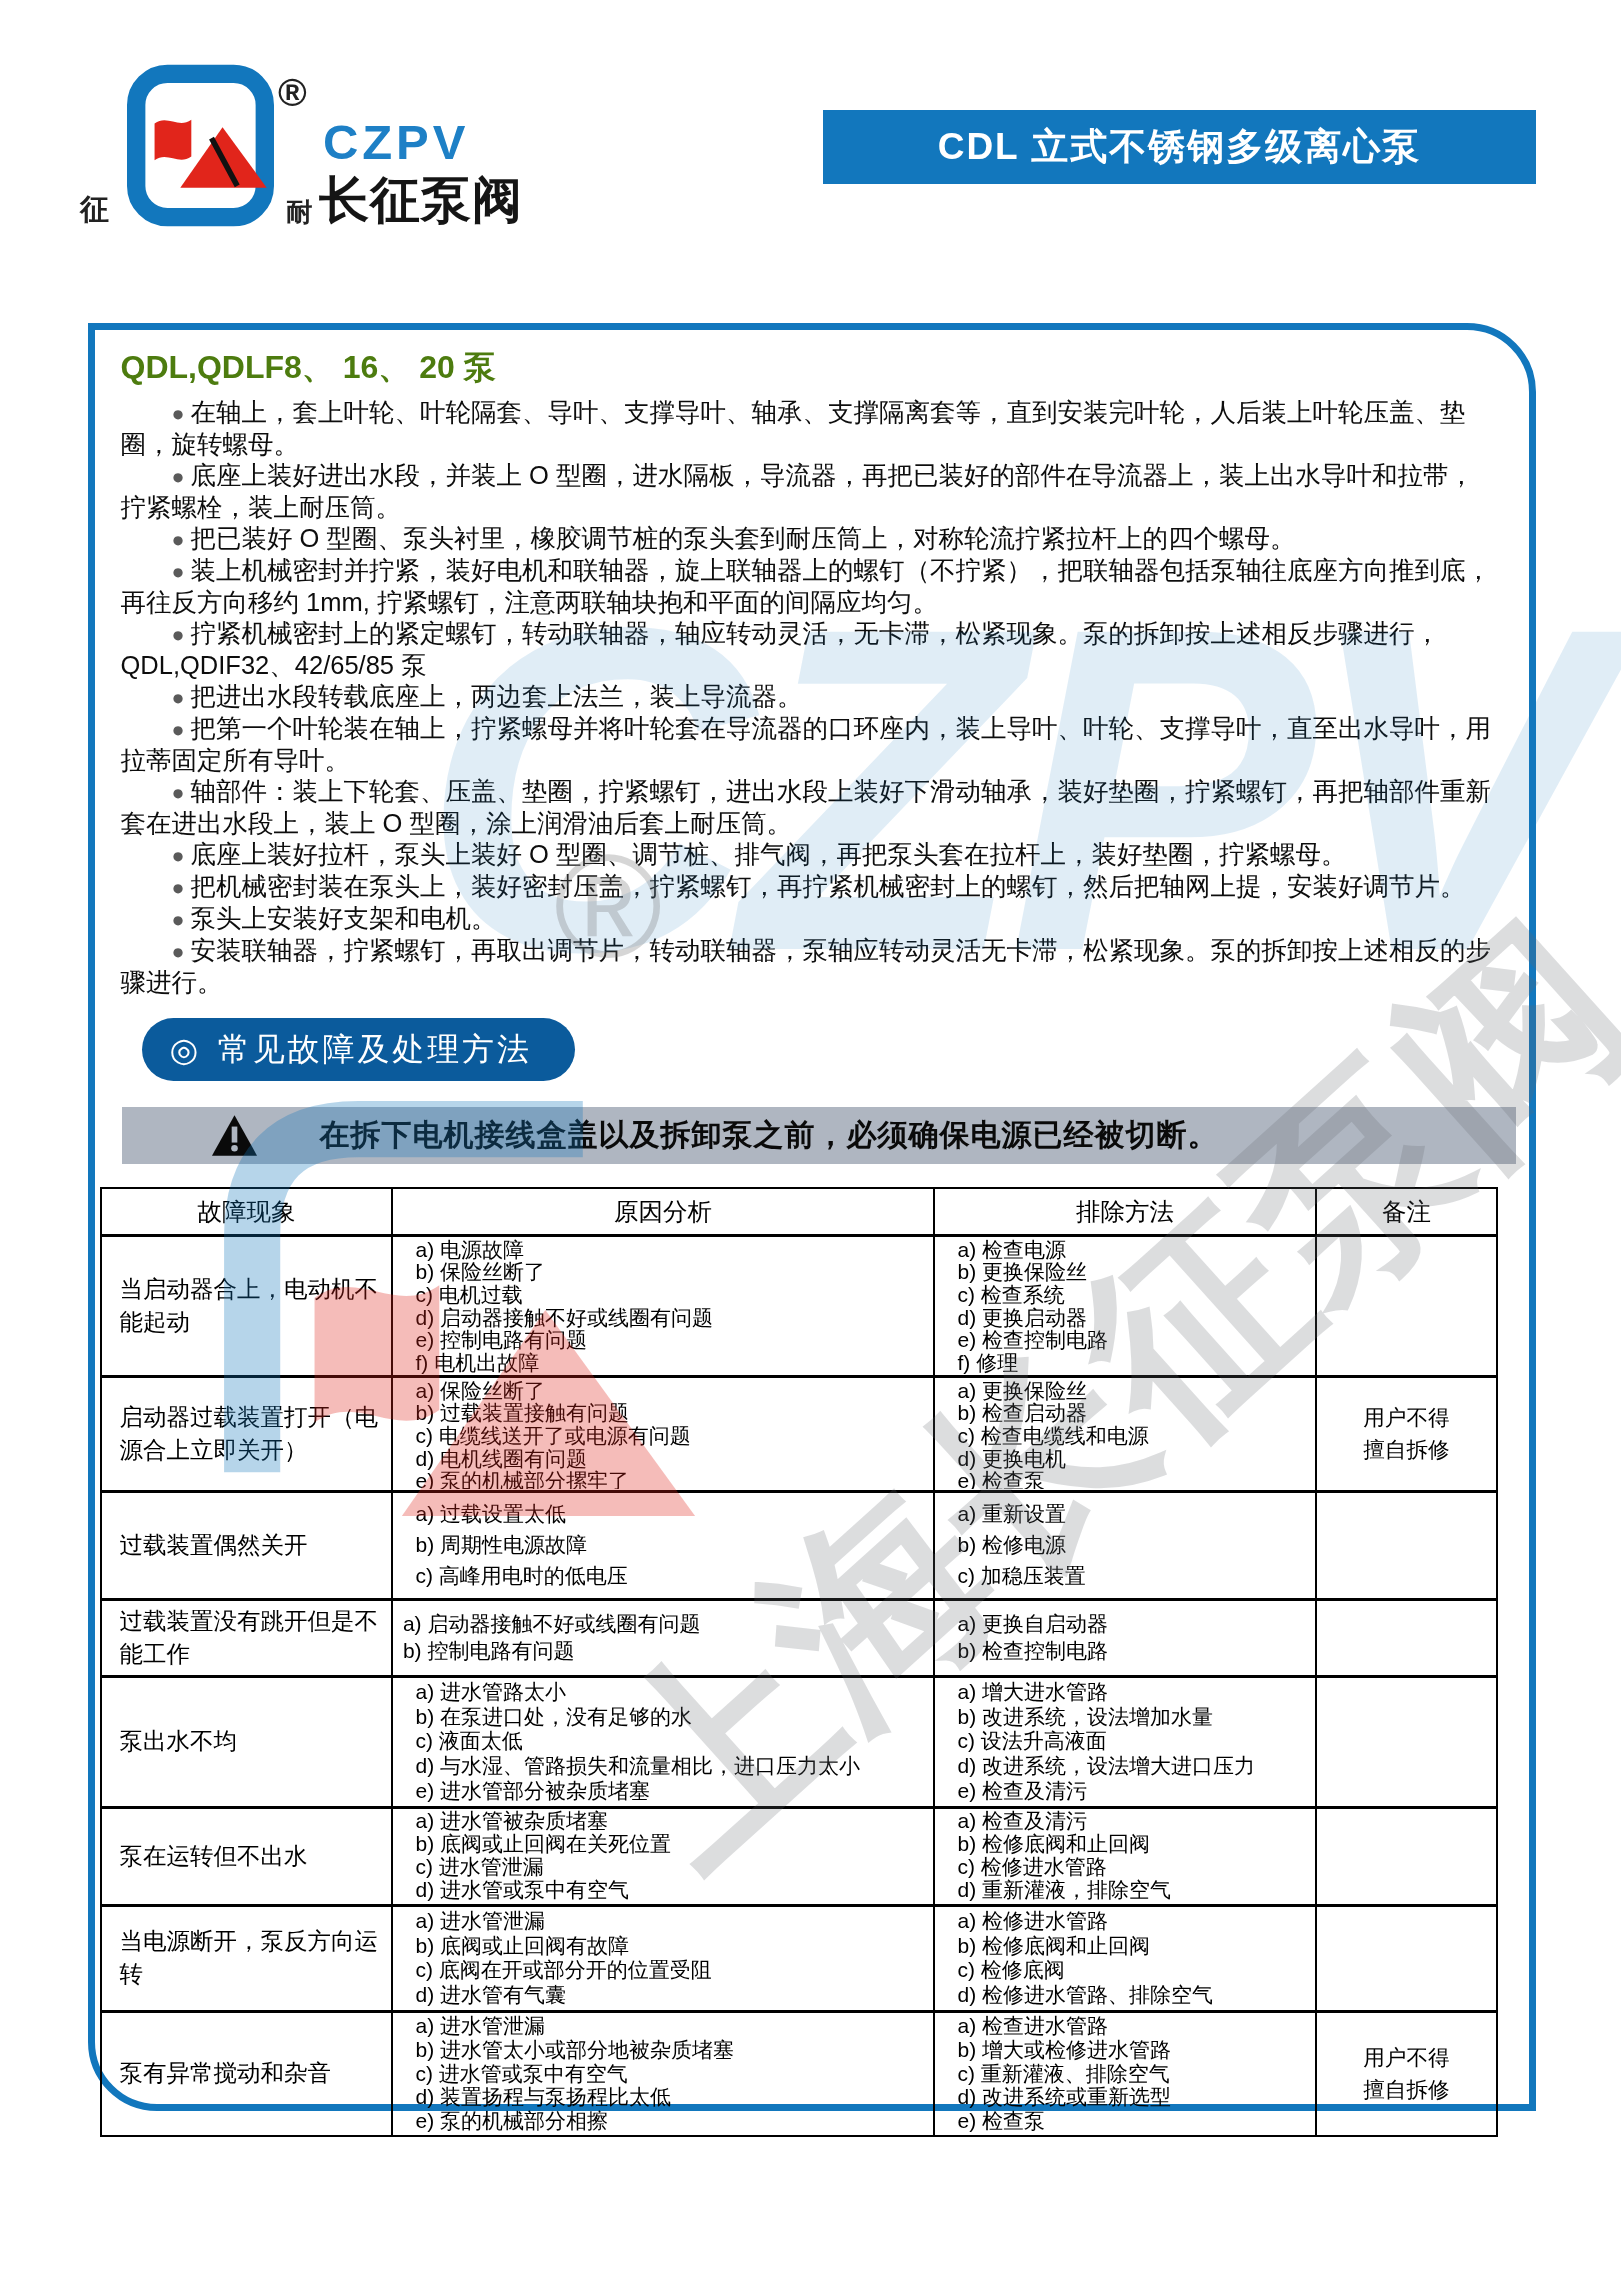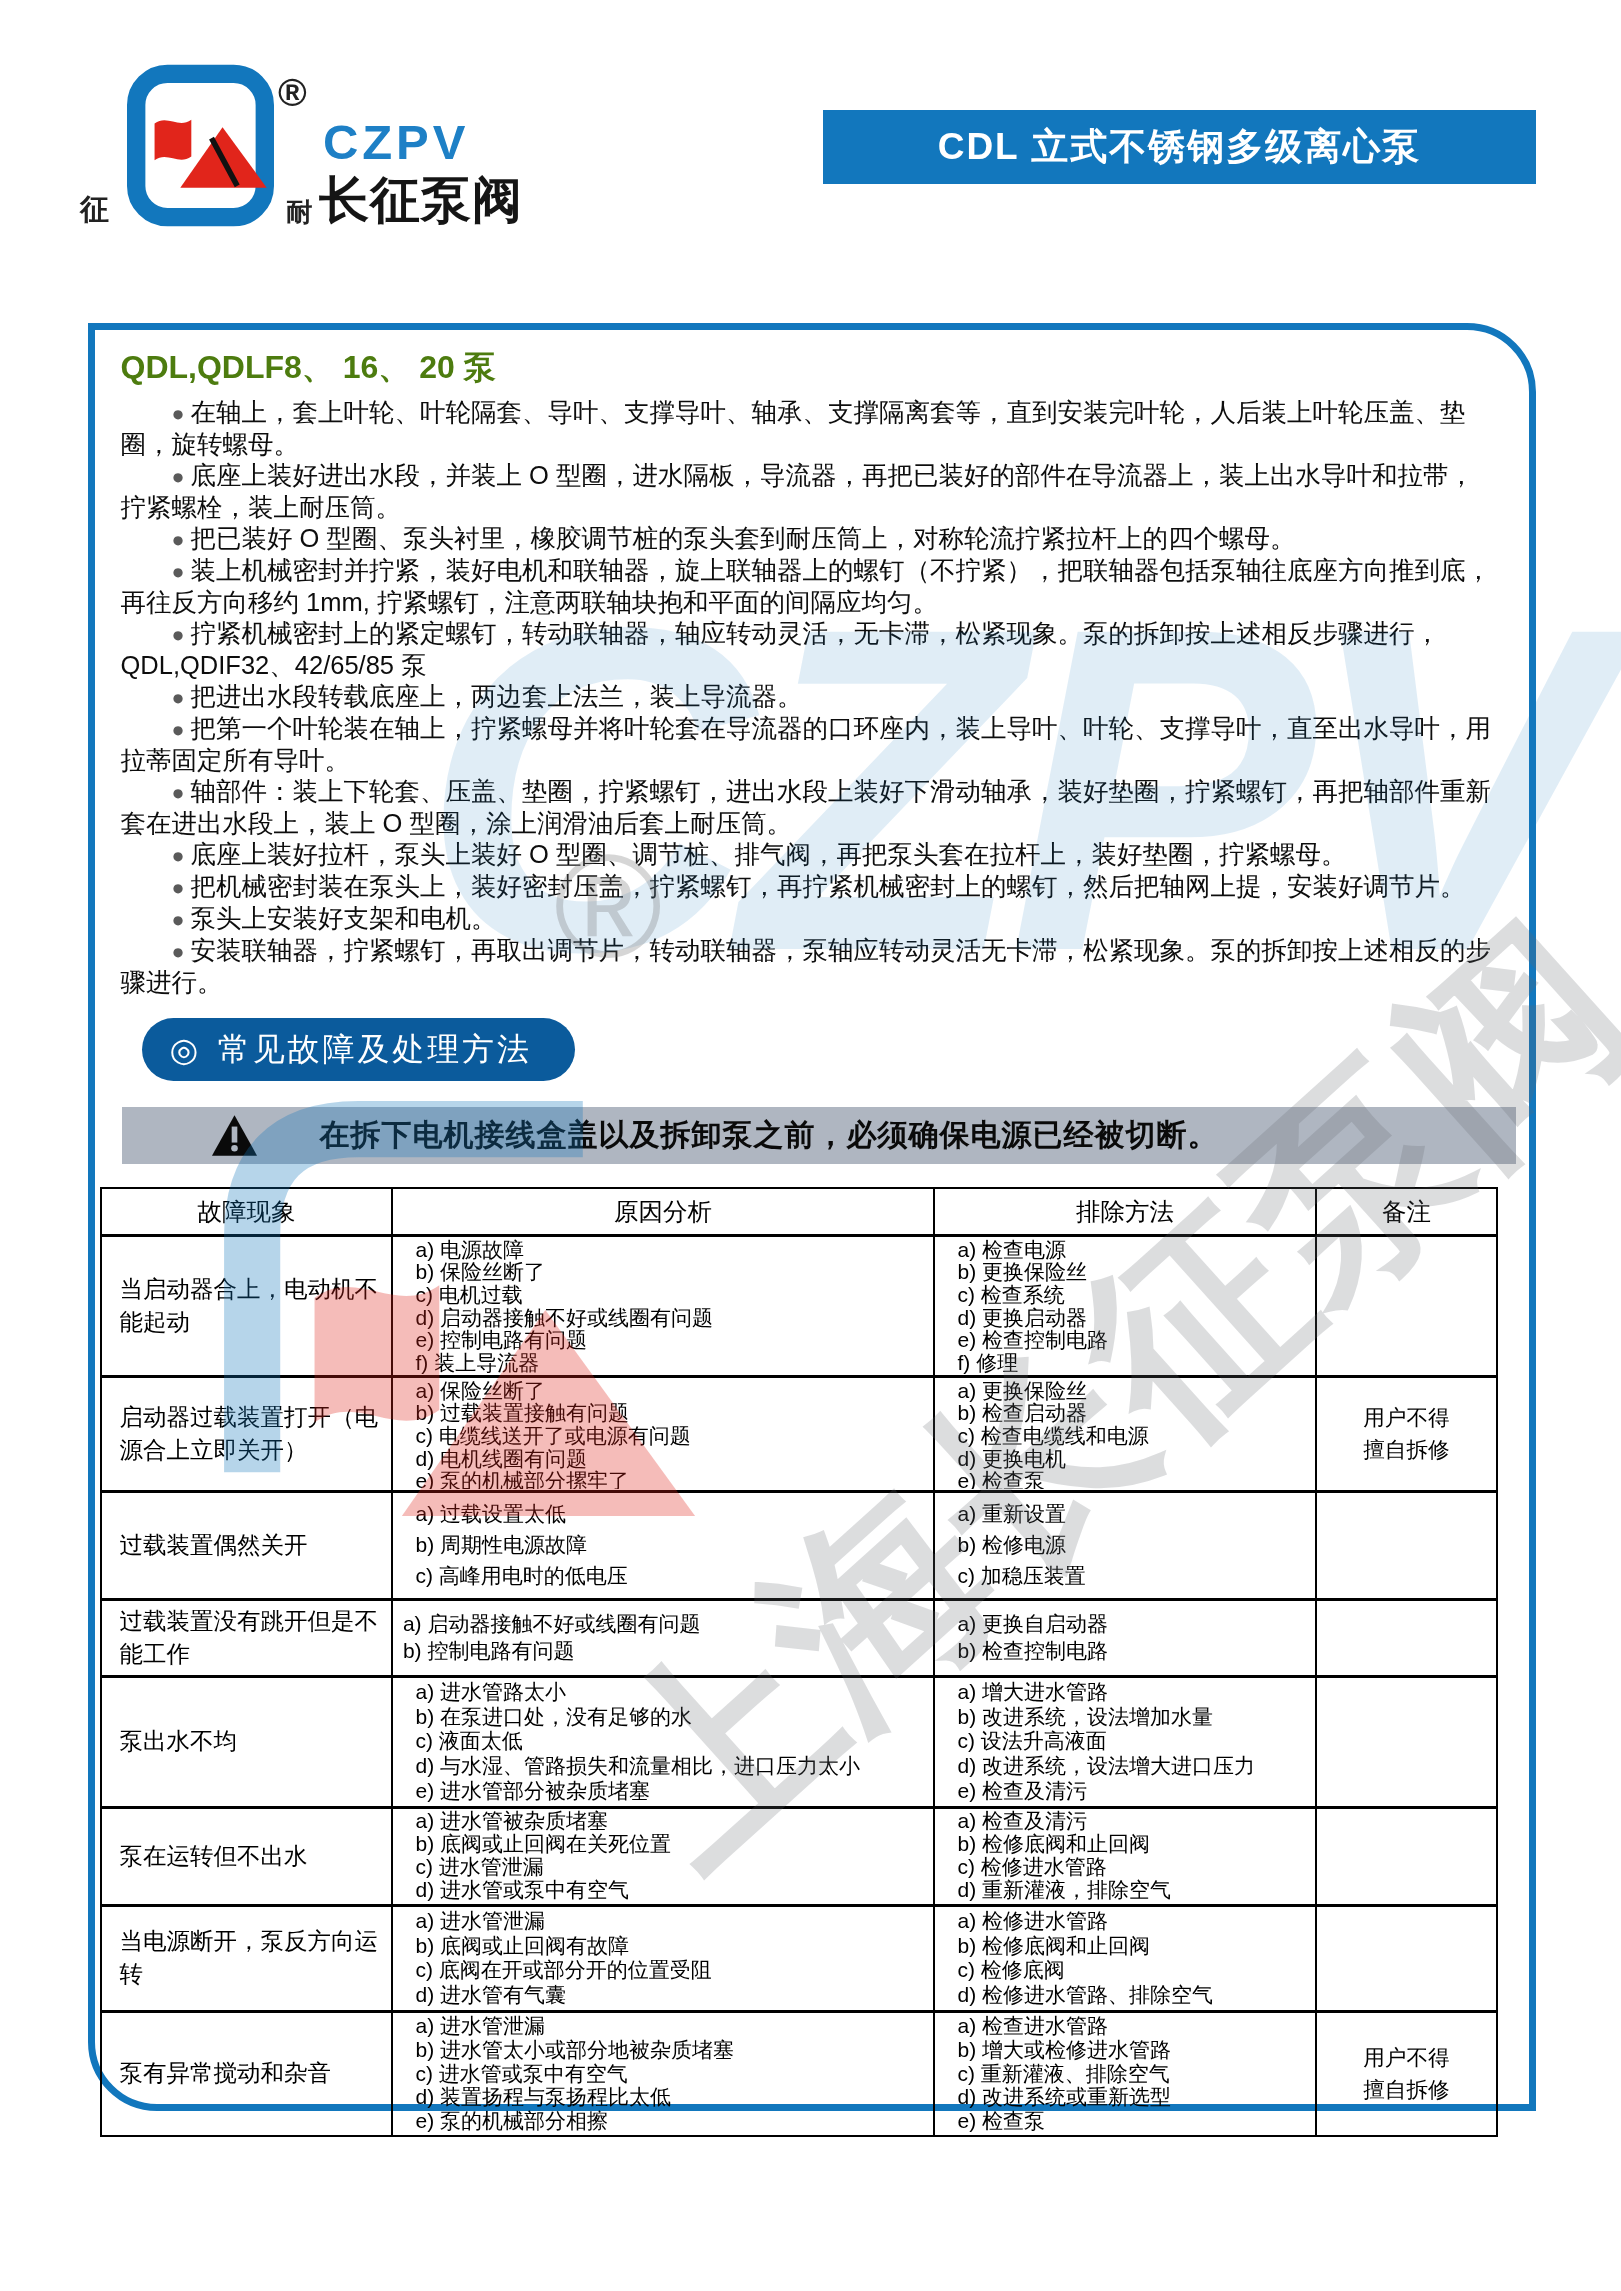--- a/index.html
+++ b/index.html
@@ -140,21 +140,21 @@
       <tbody id="fault-tbody">
           <tr style="height: 141px;">
             <td class="fault-cell">当启动器合上，电动机不能起动</td>
             <td>
               <div class="cell-list" style="height: 135px;">
                 <div>a) 电源故障</div>
                 <div>b) 保险丝断了</div>
                 <div>c) 电机过载</div>
                 <div>d) 启动器接触不好或线圈有问题</div>
                 <div>e) 控制电路有问题</div>
-                <div>f) 装上导流器</div>
+                <div>f) 电机出故障</div>
               </div>
             </td>
             <td>
               <div class="cell-list" style="height: 135px;">
                 <div>a) 检查电源</div>
                 <div>b) 更换保险丝</div>
                 <div>c) 检查系统</div>
                 <div>d) 更换启动器</div>
                 <div>e) 检查控制电路</div>
                 <div>f) 修理</div>

